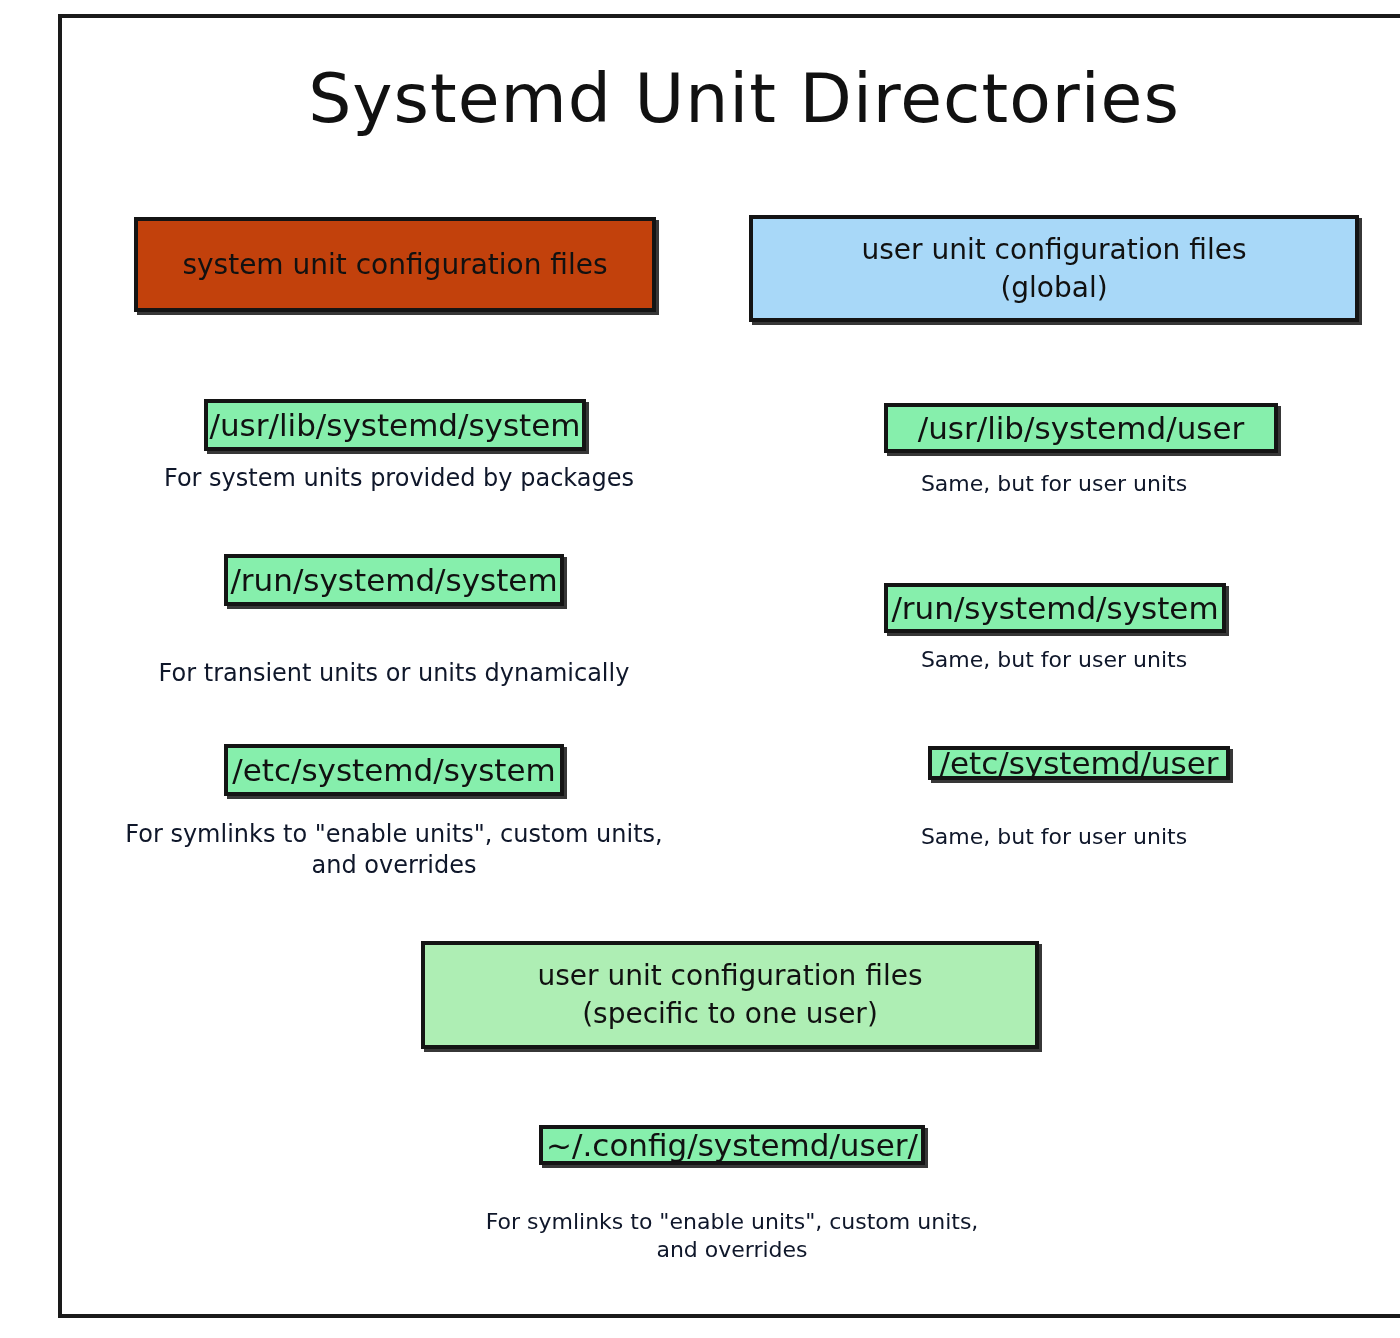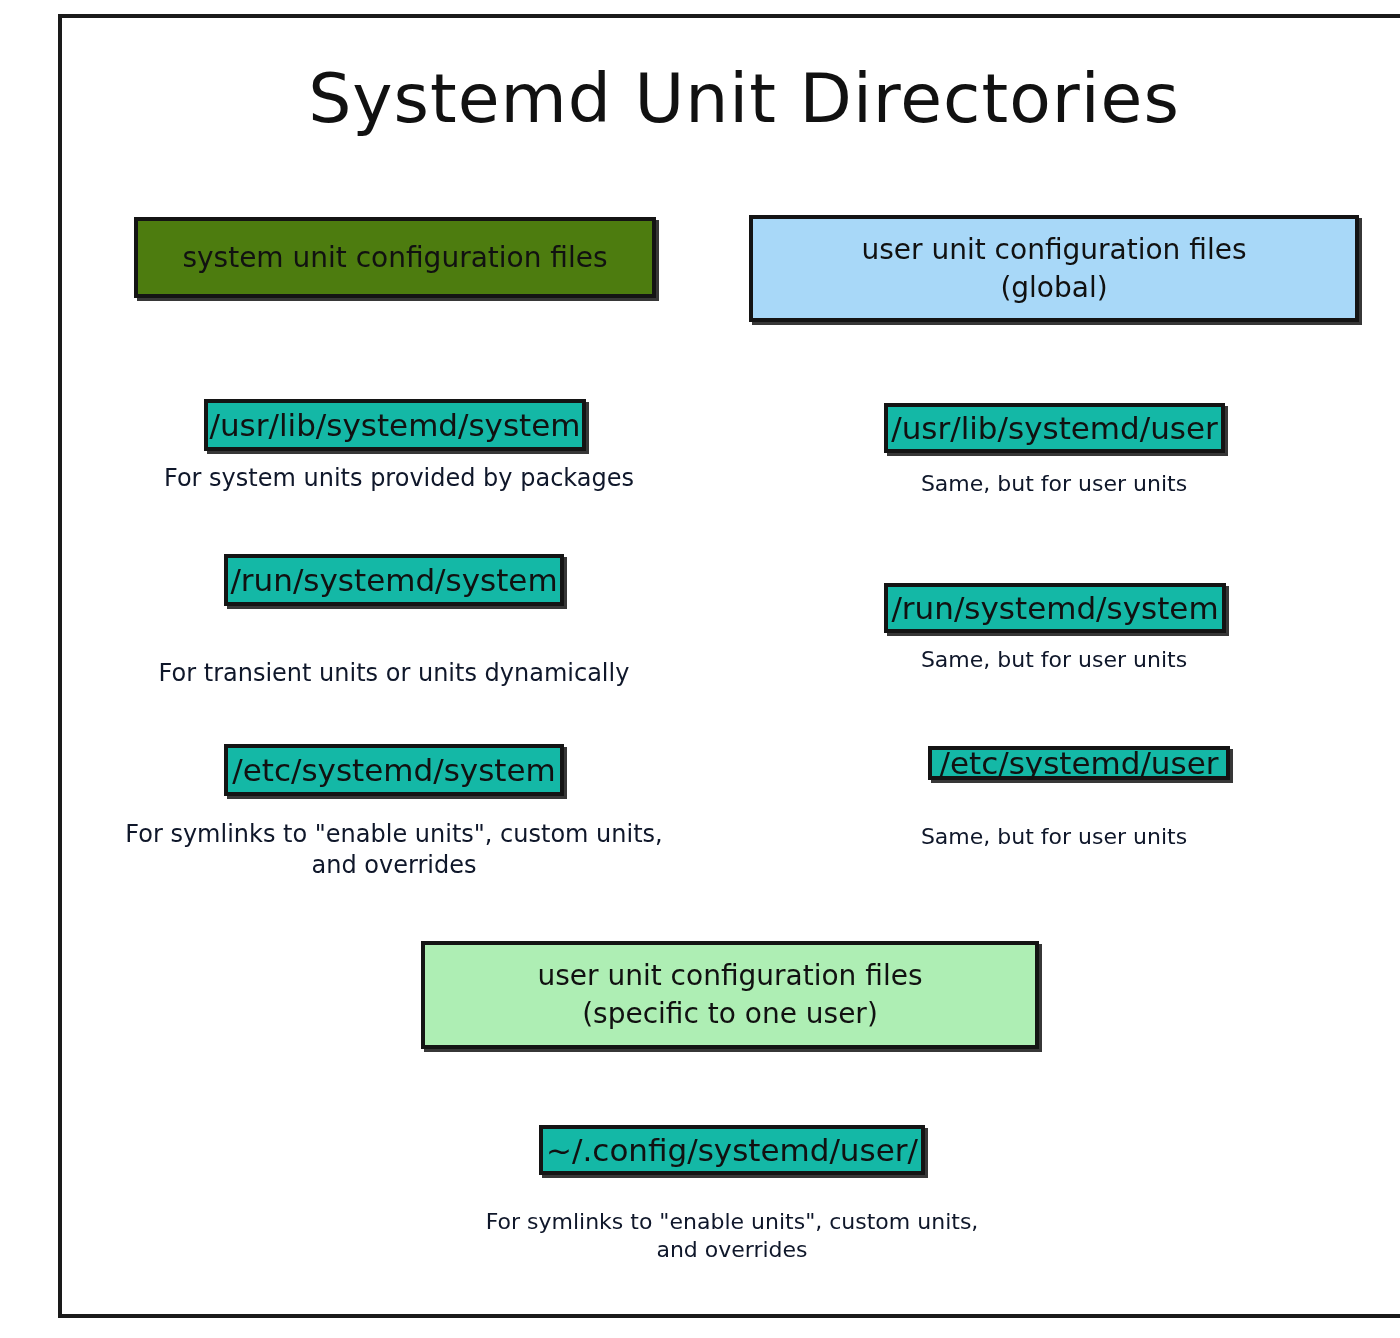--- a/index.html
+++ b/index.html
@@ -61,21 +61,21 @@
     font-size: 28px;
     line-height: 1.35;
     box-shadow: 3px 3px 0px rgba(20,20,20,0.85);
     padding: 6px 10px;
   }
 
   .path-box {
     position: absolute;
     box-sizing: border-box;
     border: 4px solid #141414;
-    background: #14b8a6;
+    background: #86efac;
     display: flex;
     align-items: center;
     justify-content: center;
     text-align: center;
     color: #111111;
     font-size: 31px;
     line-height: 1.1;
     box-shadow: 3px 3px 0px rgba(20,20,20,0.85);
     padding: 2px 16px;
     white-space: nowrap;
@@ -96,21 +96,21 @@
 </style>
 </head>
 <body>
 
 <div id="canvas">
 
   <div id="outer-frame"></div>
 
   <div id="diagram-title" class="handwriting">Systemd Unit Directories</div>
 
-  <div class="cat-box handwriting" style="left:90px; top:217px; width:522px; height:81px; background:#4d7c0f;">
+  <div class="cat-box handwriting" style="left:90px; top:217px; width:522px; height:95px; background:#c2410c;">
     <span>system unit configuration files</span>
   </div>
 
   <div class="path-box handwriting" style="left:160px; top:399px; width:382px; height:52px;">
     <span>/usr/lib/systemd/system</span>
   </div>
   <div class="desc handwriting" style="left:60px; top:463px; width:590px;">
     <div>For system units provided by packages</div>
   </div>
 
@@ -127,21 +127,21 @@
   <div class="desc handwriting" style="left:55px; top:819px; width:590px;">
     <div class="nowrap">For symlinks to "enable units", custom units,</div>
     <div>and overrides</div>
   </div>
 
   <div class="cat-box handwriting" style="left:705px; top:215px; width:610px; height:107px; background:#a8d8f8; flex-direction:column;">
     <div>user unit configuration files</div>
     <div>(global)</div>
   </div>
 
-  <div class="path-box handwriting" style="left:840px; top:403px; width:341px; height:50px;">
+  <div class="path-box handwriting" style="left:840px; top:403px; width:394px; height:50px;">
     <span>/usr/lib/systemd/user</span>
   </div>
   <div class="desc small handwriting" style="left:790px; top:470px; width:440px;">
     <div>Same, but for user units</div>
   </div>
 
   <div class="path-box handwriting" style="left:840px; top:583px; width:342px; height:50px;">
     <span>/run/systemd/system</span>
   </div>
   <div class="desc small handwriting" style="left:790px; top:646px; width:440px;">
@@ -153,21 +153,21 @@
   </div>
   <div class="desc small handwriting" style="left:790px; top:823px; width:440px;">
     <div>Same, but for user units</div>
   </div>
 
   <div class="cat-box handwriting" style="left:377px; top:941px; width:618px; height:108px; background:#aeeeb4; flex-direction:column;">
     <div>user unit configuration files</div>
     <div>(specific to one user)</div>
   </div>
 
-  <div class="path-box handwriting" style="left:495px; top:1125px; width:386px; height:50px;">
+  <div class="path-box handwriting" style="left:495px; top:1125px; width:386px; height:40px;">
     <span>~/.config/systemd/user/</span>
   </div>
   <div class="desc small handwriting" style="left:390px; top:1208px; width:596px;">
     <div class="nowrap">For symlinks to "enable units", custom units,</div>
     <div>and overrides</div>
   </div>
 
 </div>
 
 </body></html>

